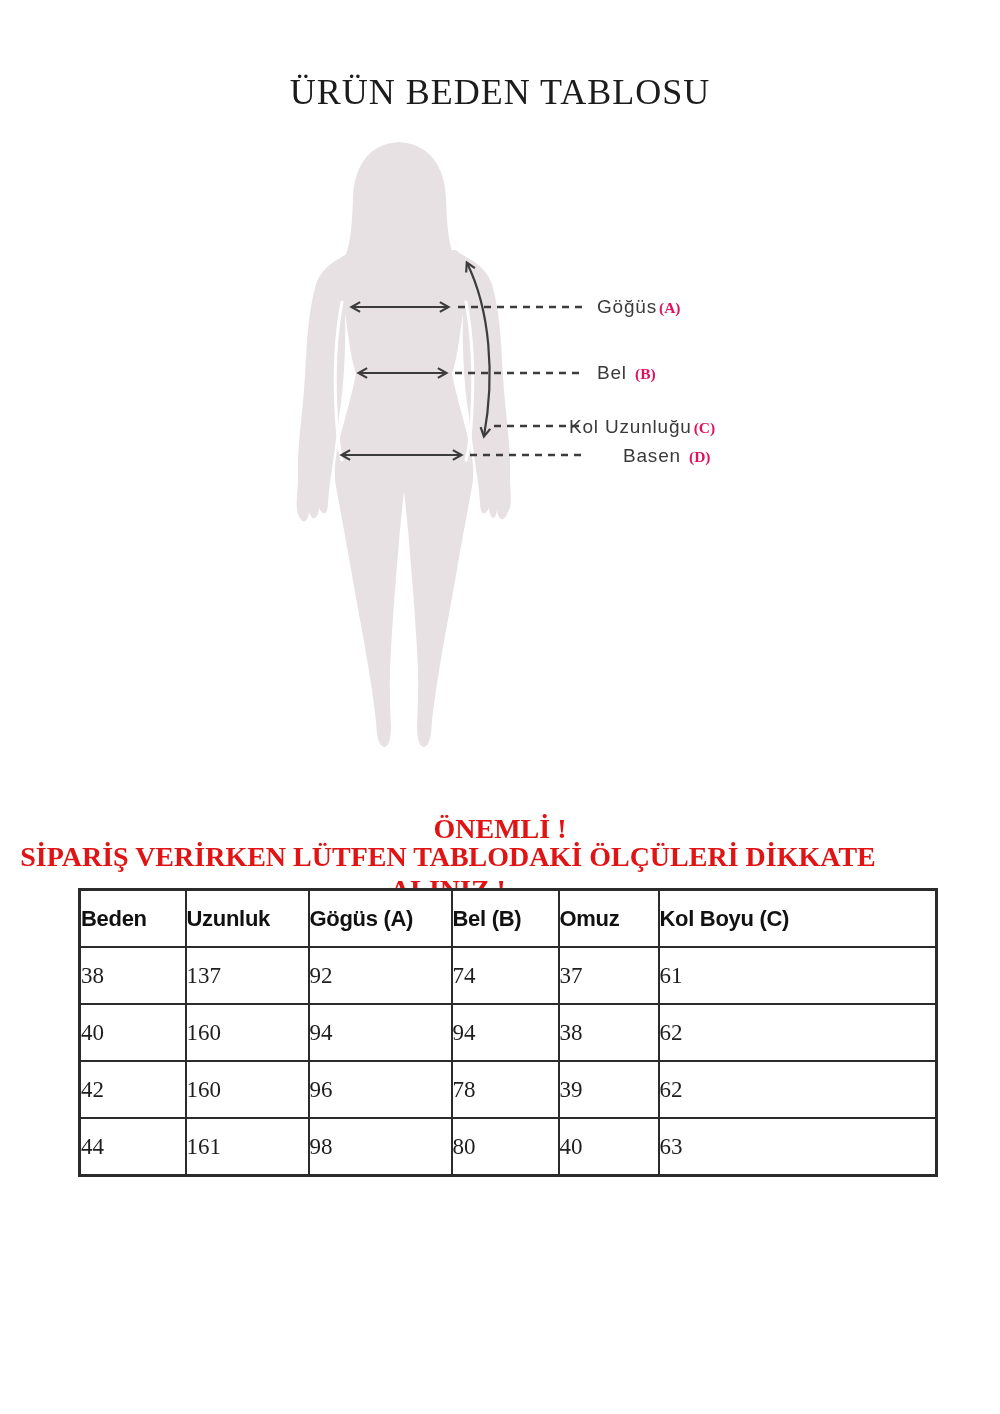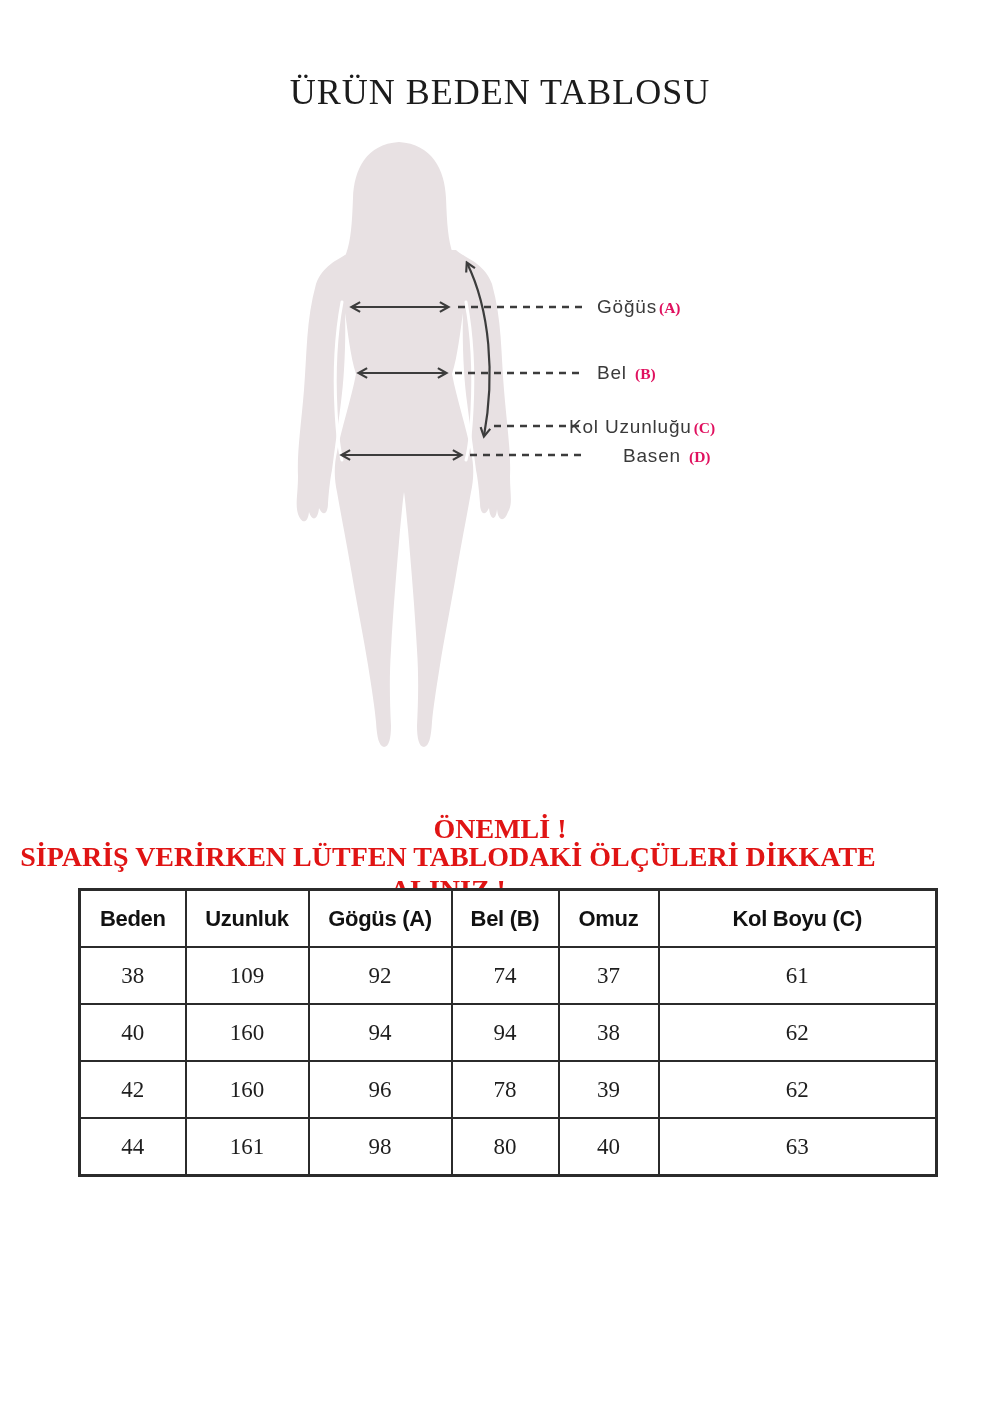--- a/index.html
+++ b/index.html
@@ -62,21 +62,21 @@
   table.size-table{
     position:absolute;left:78px;top:888px;
     width:857px;
     border-collapse:collapse;
     table-layout:fixed;
     background:#ffffff;
   }
   .size-table th,.size-table td{
     border:2px solid var(--grid);
     height:55px;
-    text-align:center;vertical-align:middle;
+    text-align:left;vertical-align:middle;
     padding:0;
   }
   .size-table{border:3px solid var(--grid);}
   .size-table th{
     font-family:"Liberation Sans", sans-serif;
     font-weight:700;font-size:22px;letter-spacing:-0.3px;
     color:#111111;
   }
   .size-table td{
     font-family:"Liberation Serif", serif;
@@ -204,21 +204,21 @@
         <th>Uzunluk</th>
         <th>Gögüs (A)</th>
         <th>Bel (B)</th>
         <th>Omuz</th>
         <th>Kol Boyu (C)</th>
       </tr>
     </thead>
     <tbody>
       <tr>
         <td>38</td>
-        <td>109</td>
+        <td>137</td>
         <td>92</td>
         <td>74</td>
         <td>37</td>
         <td>61</td>
       </tr>
       <tr>
         <td>40</td>
         <td>160</td>
         <td>94</td>
         <td>94</td>

